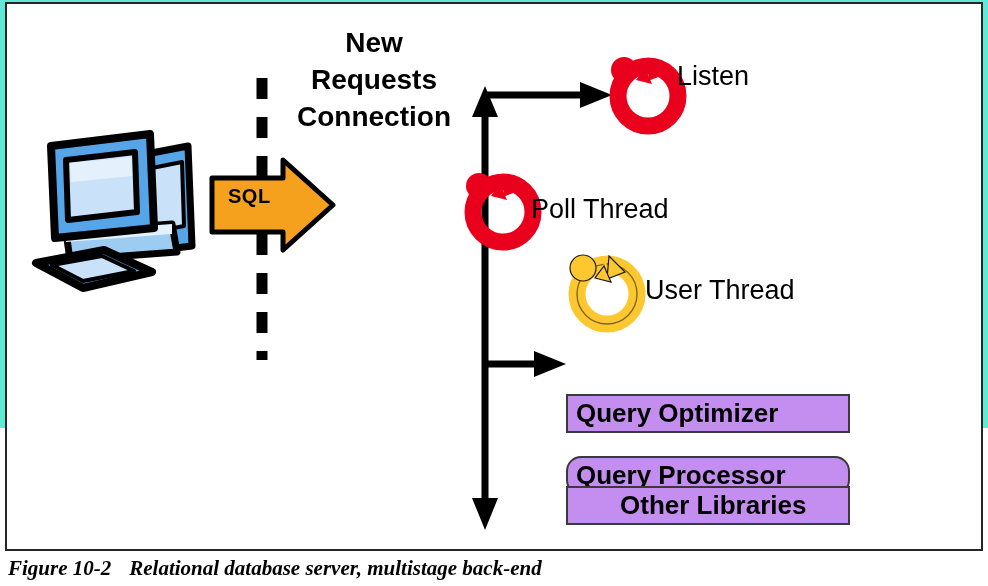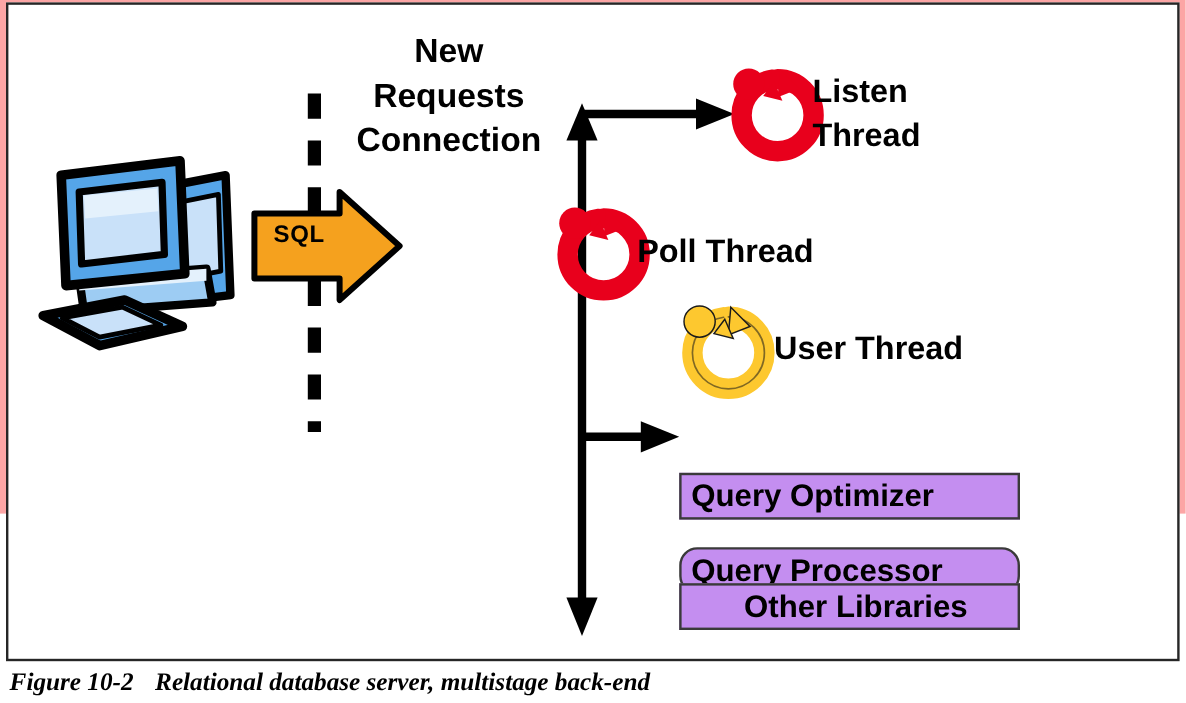--- a/index.html
+++ b/index.html
@@ -11,21 +11,21 @@
     width: 988px;
     height: 586px;
     font-family: "Liberation Sans", sans-serif;
     overflow: hidden;
   }
 
   #figure-root {
     position: relative;
     width: 988px;
     height: 428px;
-    background: #fca5a5;
+    background: #5eead4;
   }
 
   
   .figure-frame {
     position: absolute;
     left: 5px;
     top: 2px;
     width: 978px;
     height: 549px;
     border: 2px solid #262626;
@@ -80,25 +80,26 @@
     font-family: "Liberation Sans", sans-serif;
     font-weight: 700;
     font-size: 20px;
     color: #000000;
     letter-spacing: 0.5px;
   }
 
   .thread-label {
     position: absolute;
     font-family: "Liberation Sans", sans-serif;
-    font-weight: 700;
+    font-weight: 400;
     font-size: 27px;
     line-height: 37px;
     color: #000000;
     white-space: nowrap;
+    text-align: center;
   }
   #listen-thread-label { left: 677px; top: 58px; }
   #poll-thread-label   { left: 531px; top: 191px; }
   #user-thread-label   { left: 645px; top: 272px; }
 
   
   .component-box {
     position: absolute;
     left: 566px;
     width: 284px;
@@ -199,21 +200,20 @@
   <div class="title-block">
     <div>New</div>
     <div>Requests</div>
     <div>Connection</div>
   </div>
 
   <div class="sql-label">SQL</div>
 
   <div class="thread-label" id="listen-thread-label">
     <div>Listen</div>
-    <div>Thread</div>
   </div>
 
   <div class="thread-label" id="poll-thread-label">Poll Thread</div>
 
   <div class="thread-label" id="user-thread-label">User Thread</div>
 
   <div class="component-box" id="component-box-1">
     <span class="box-label">Query Optimizer</span>
   </div>
   <div class="component-box" id="component-box-2">

